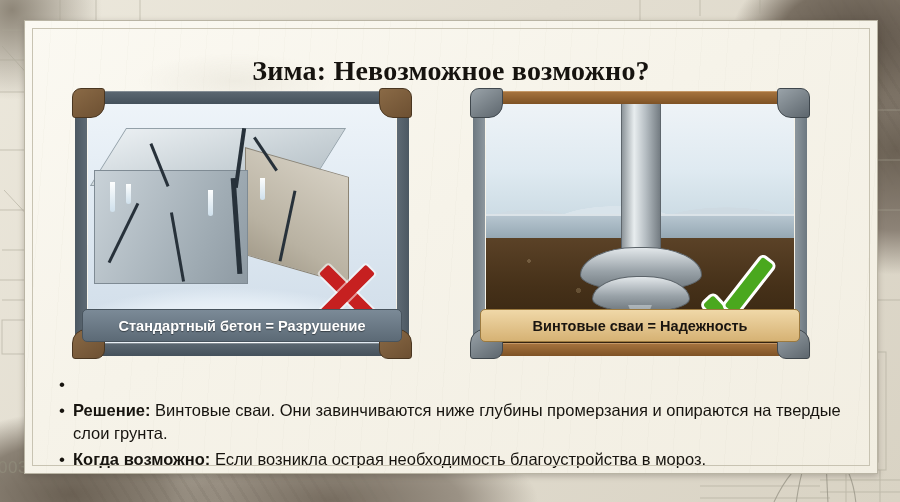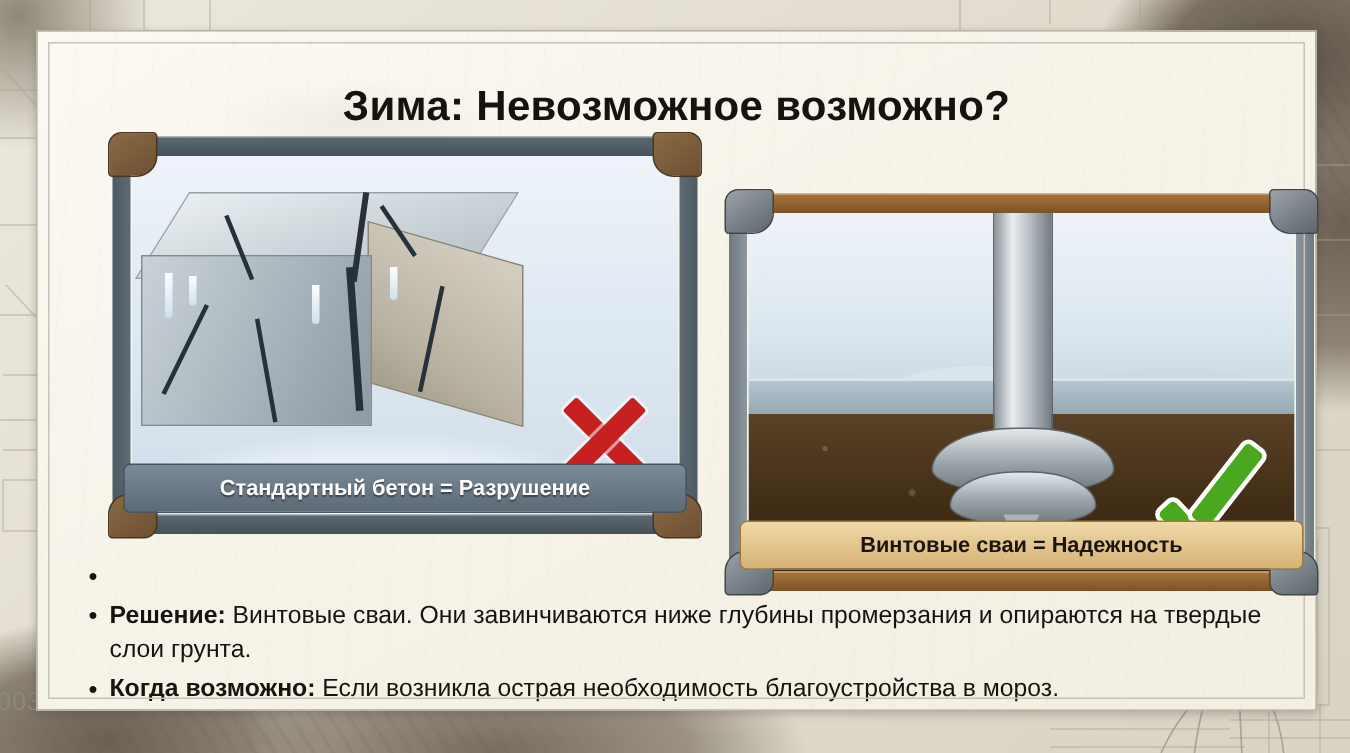--- a/index.html
+++ b/index.html
@@ -40,27 +40,27 @@
     box-shadow:0 2px 6px rgba(60,55,45,.28);}
   .card::after{content:"";position:absolute;left:7px;top:7px;right:7px;bottom:7px;
     border:1px solid #c8c3b2;pointer-events:none;}
   .card-grain{position:absolute;inset:0;opacity:.35;pointer-events:none;
     background:
       radial-gradient(ellipse 140px 40px at 210px 60px, rgba(190,185,168,.5), transparent 70%),
       radial-gradient(ellipse 120px 50px at 680px 260px, rgba(190,185,168,.45), transparent 72%),
       repeating-linear-gradient(94deg, rgba(176,170,152,.13) 0 1px, rgba(0,0,0,0) 1px 26px);}
 
   .title{position:absolute;left:0;right:0;top:34px;text-align:center;
-    font-family:Liberation Sans, sans-serif;
+    font-family:Liberation Serif, serif;
     font-size:28px;font-weight:700;color:#16130f;letter-spacing:.2px;}
 
   
-  .panel{position:absolute;top:70px;width:390px;height:265px;}
+  .panel{position:absolute;top:70px;width:334px;height:265px;}
   .panel.left{left:50px;}
-  .panel.right{left:461px;margin-top:38px;}
+  .panel.right{left:448px;}
 
   .frame{position:absolute;inset:0;border-radius:5px;}
   .rail{position:absolute;border-radius:3px;}
   .cap{position:absolute;width:31px;height:28px;z-index:4;}
 
   
   .lf .rail{background:linear-gradient(180deg,#5c6872,#45515b);box-shadow:inset 0 1px 0 rgba(255,255,255,.25);}
   .lf .rail.t{left:14px;right:14px;top:0;height:13px;}
   .lf .rail.b{left:14px;right:14px;bottom:0;height:13px;}
   .lf .rail.l{top:14px;bottom:14px;left:0;width:12px;background:linear-gradient(90deg,#4c5862,#5e6a74);}

